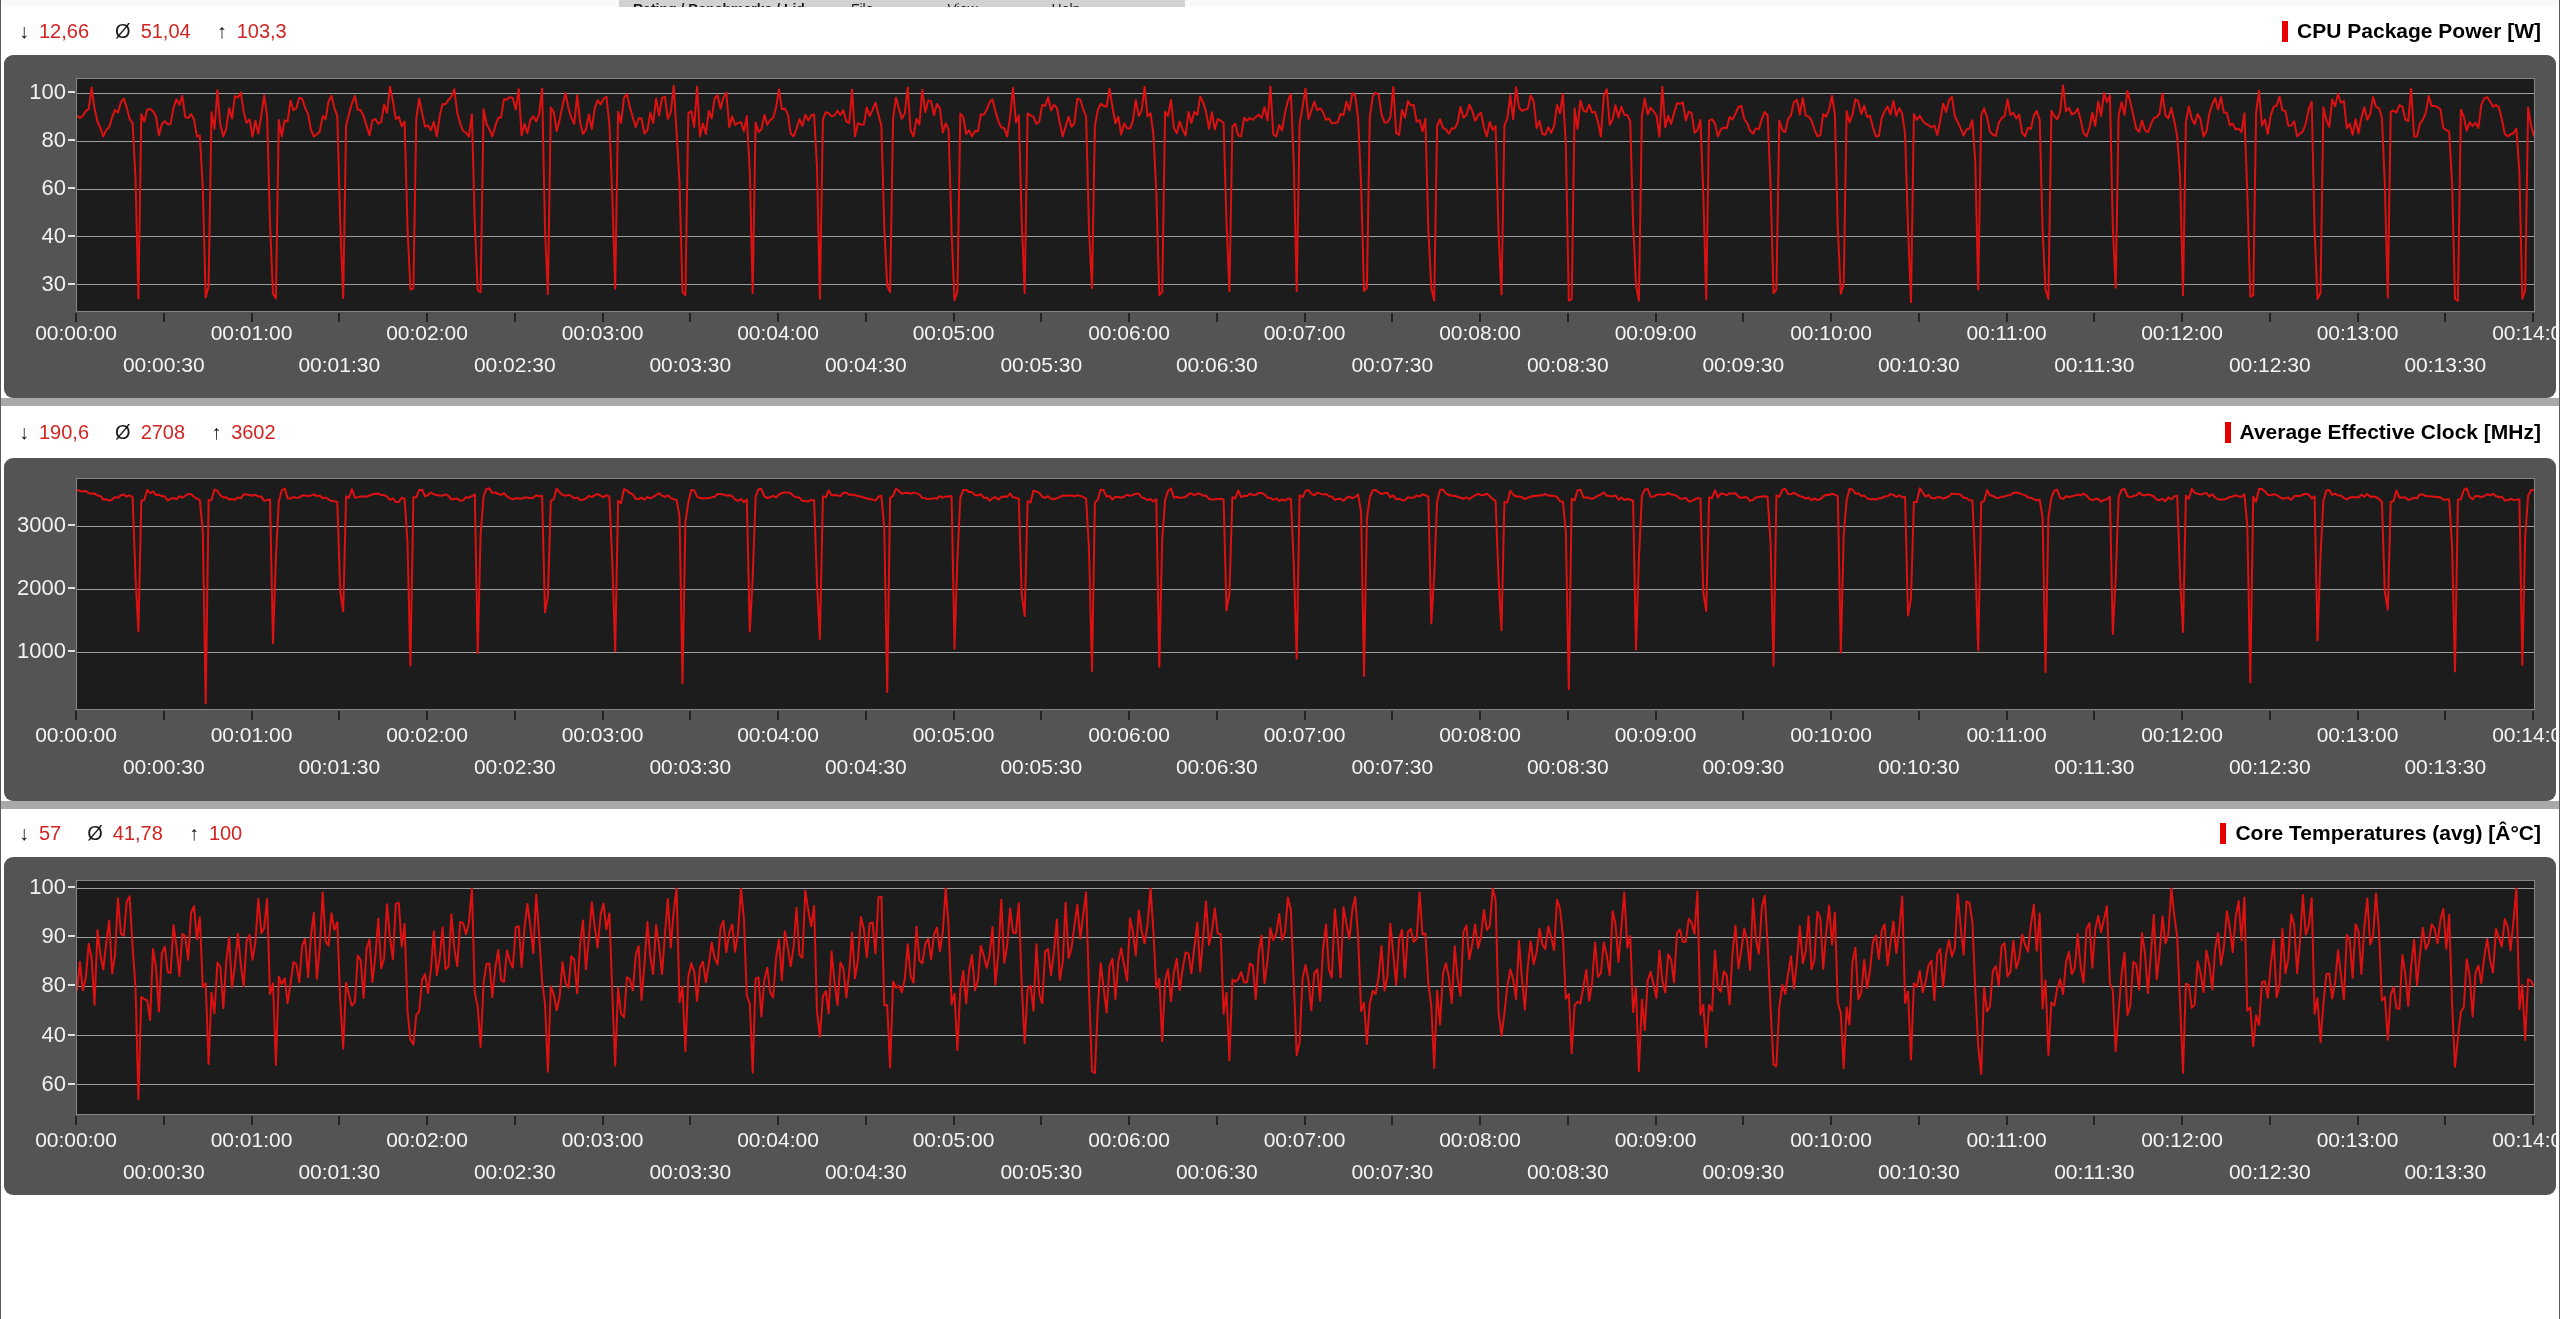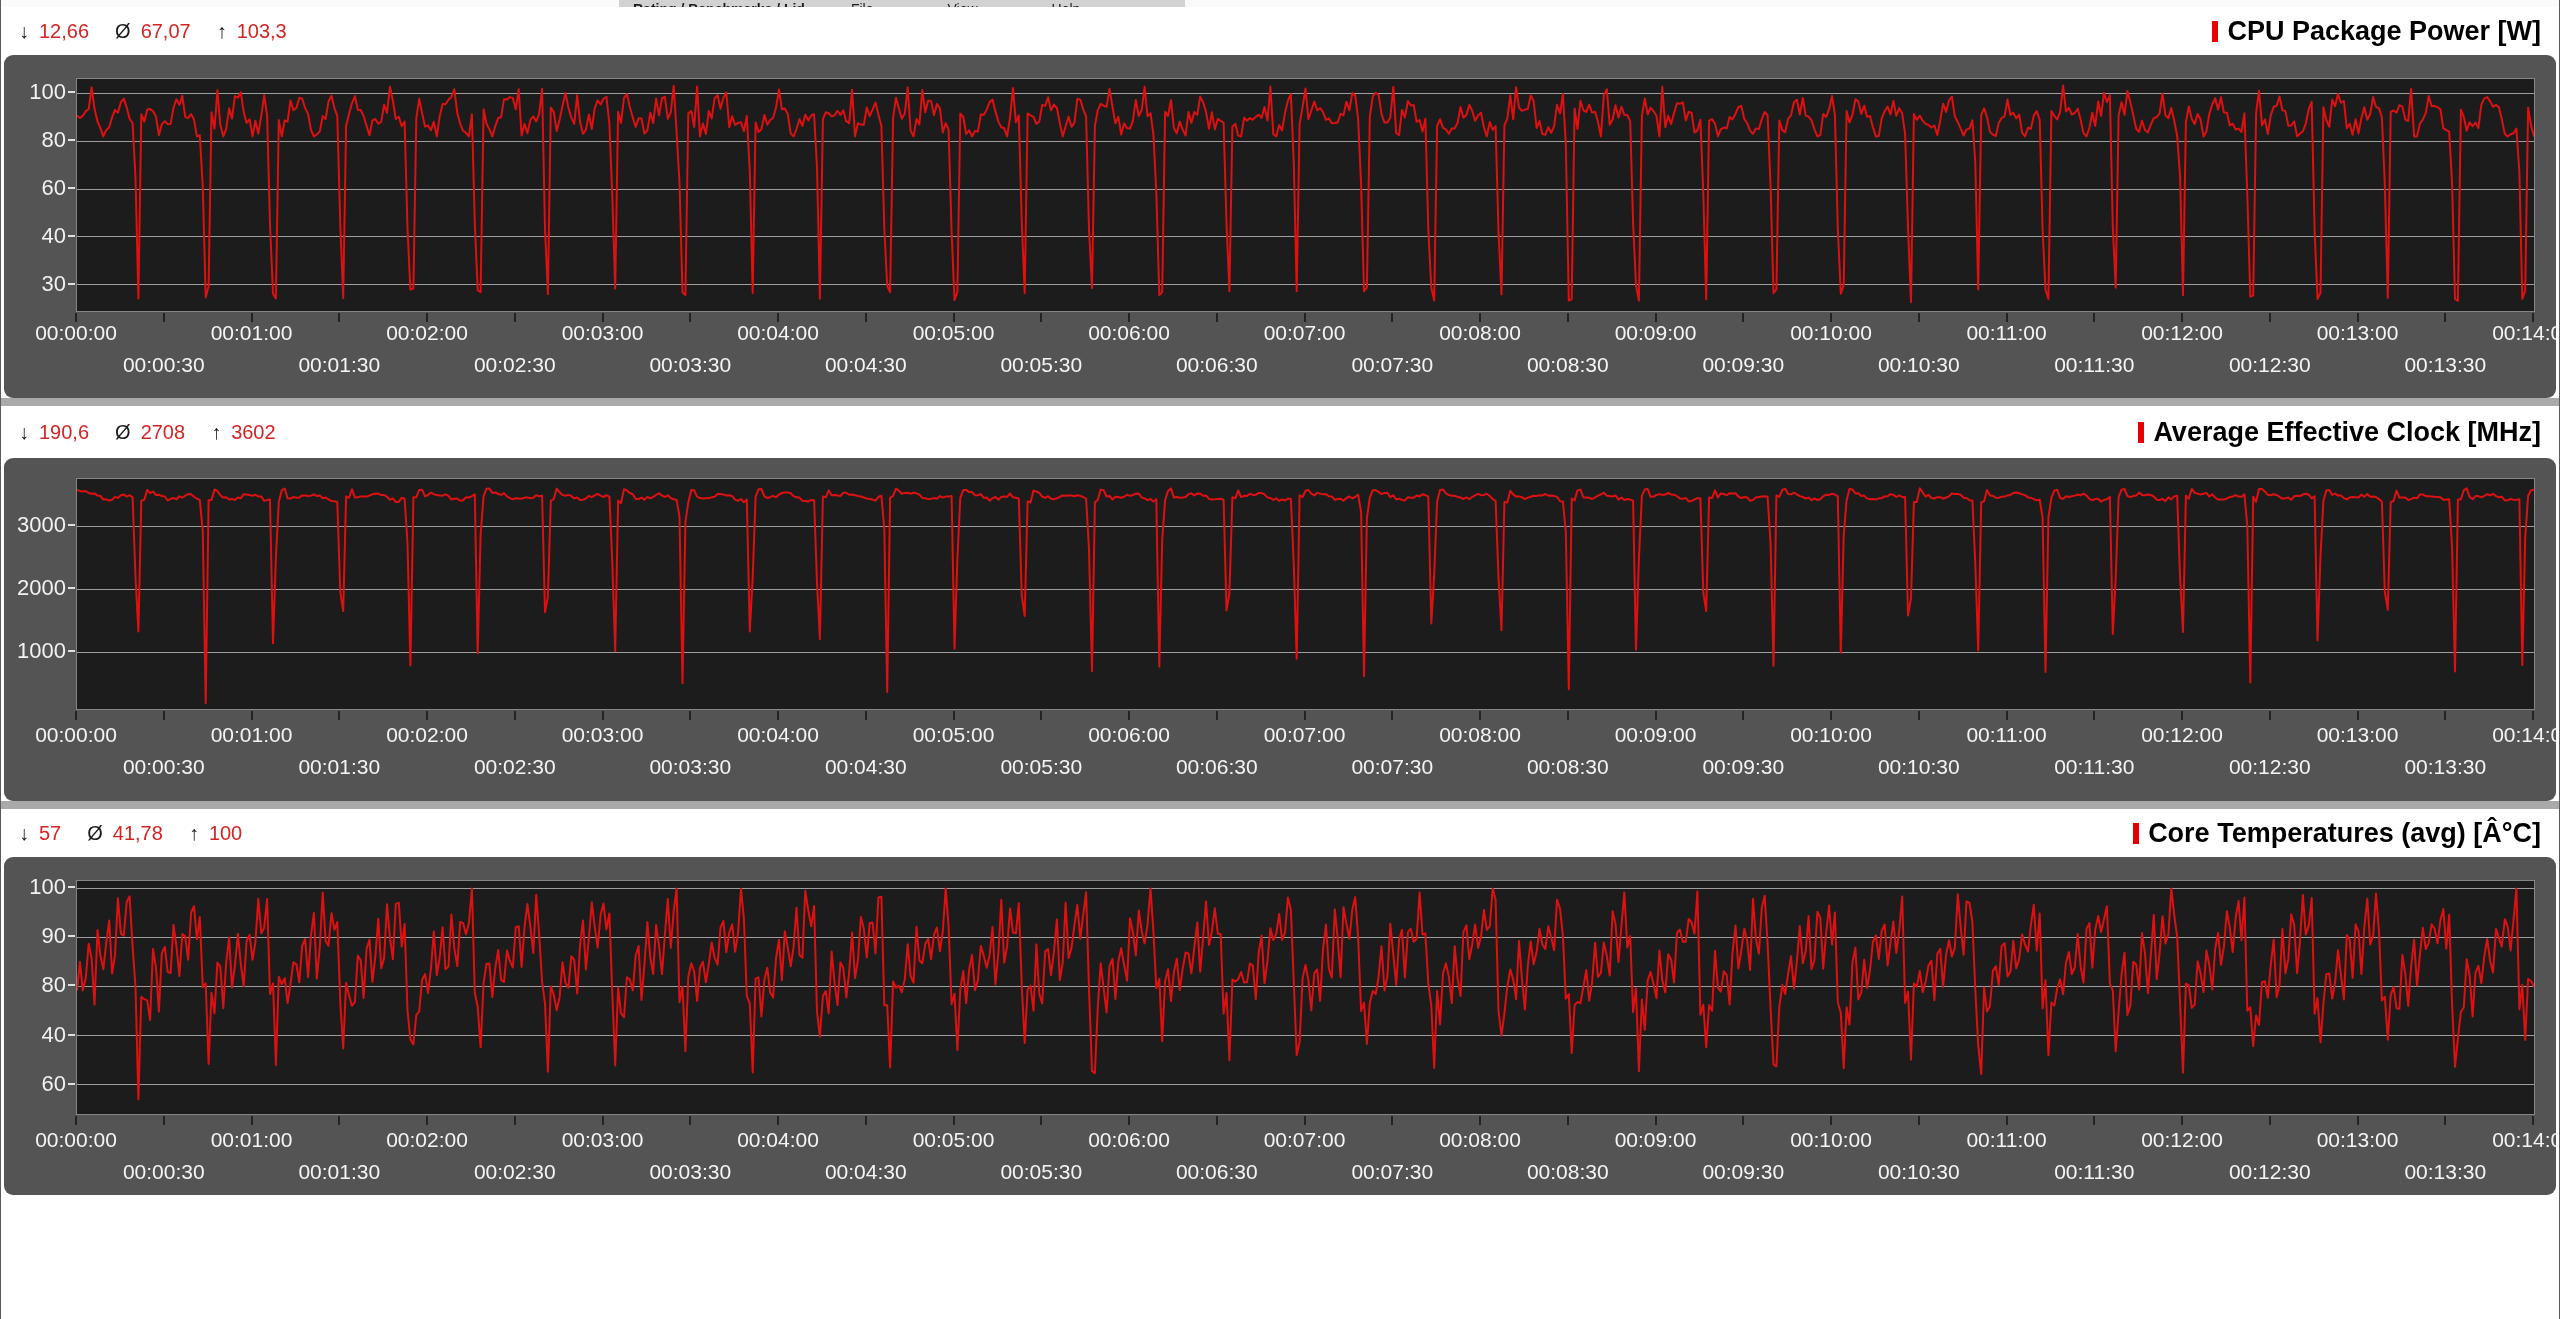--- a/index.html
+++ b/index.html
@@ -34,21 +34,21 @@
   
   .page-title{height:75px;display:flex;align-items:center;justify-content:center;
     font-size:30px;font-weight:600;color:#000;}
 
   
   .section-header{display:flex;align-items:center;box-sizing:border-box;padding:0 18px;background:#fff;}
   .sh-1{height:48px;} .sh-2{height:52px;} .sh-3{height:48px;}
   .stats{display:flex;align-items:center;font-size:20px;color:#1a1a1a;gap:10px;}
   .stats .glyph{color:#1a1a1a;}
   .stats .val{color:#d32424;margin-right:16px;}
-  .sec-title{margin-left:auto;display:flex;align-items:center;font-size:27px;font-weight:700;color:#000;white-space:nowrap;padding-left:48px;}
+  .sec-title{margin-left:auto;display:flex;align-items:center;font-size:21px;font-weight:700;color:#000;white-space:nowrap;padding-left:48px;}
   .red-bar{display:inline-block;width:6px;height:21px;background:#e60000;margin-right:9px;}
 
   
   .panel{position:relative;margin:0 3px;background:#545454;border-radius:9px;overflow:hidden;}
   .panel-0{height:343px;border-radius:9px 9px 9px 9px;}
   .panel-1{height:343px;}
   .panel-2{height:338px;}
   .separator{height:8px;background:#a9a9a9;margin:0;}
   .plot{position:absolute;left:72px;width:2457px;background:#1c1c1c;border:1px solid #858585;box-sizing:content-box;}
   .plot svg{display:block;width:100%;height:100%;}
@@ -72,21 +72,21 @@
     </div>
   </div>
 
 
 
   <div class="section-header sh-1">
     <div class="stats">
       <span class="glyph">↓</span>
       <span class="val">12,66</span>
       <span class="glyph">Ø</span>
-      <span class="val">67,07</span>
+      <span class="val">51,04</span>
       <span class="glyph">↑</span>
       <span class="val">103,3</span>
     </div>
     <div class="sec-title">
       <span class="red-bar"></span>
       <span>CPU Package Power [W]</span>
     </div>
   </div>
   <div class="panel panel-0" id="panel-0">
       <div class="plot" style="top: 23px; height: 232px;">

